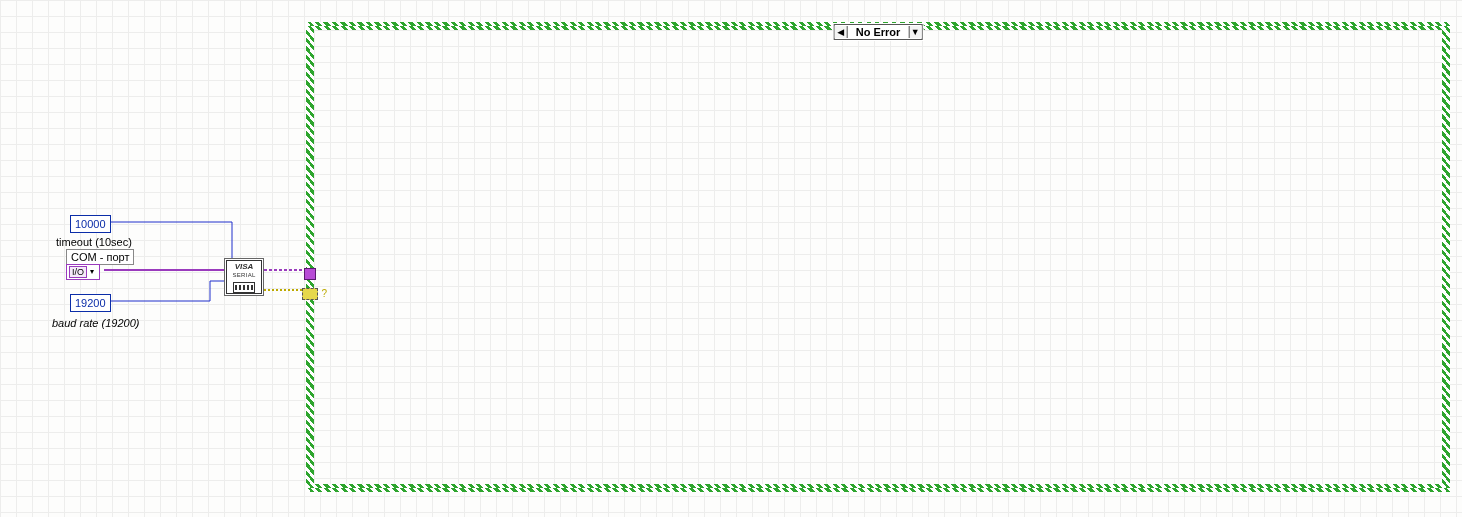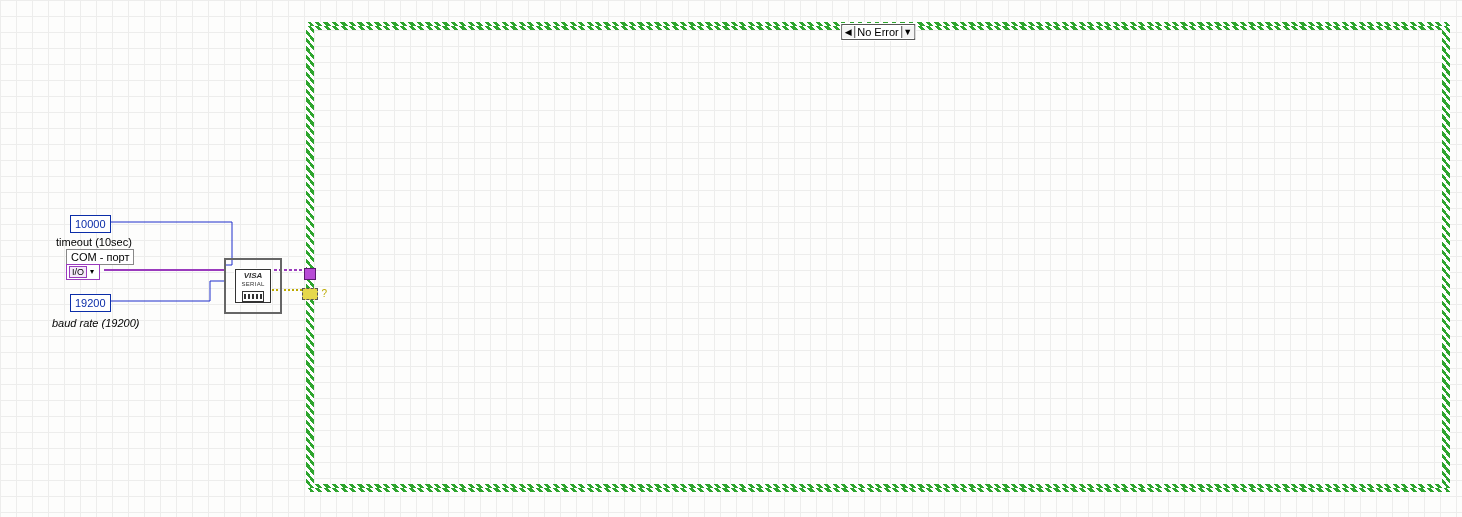--- a/index.html
+++ b/index.html
@@ -62,22 +62,23 @@
     border-left: 1px solid #555;
     border-right: 1px solid #555;
     cursor: pointer;
     font-size: 9px;
     line-height: 12px;
     user-select: none;
   }
   .case-selector .arrow:first-child { border-left: none; }
   .case-selector .arrow:last-child  { border-right: none; }
   .case-selector .label {
-    padding: 0 2px;
+    padding: 0 8px;
     white-space: nowrap;
+    font-weight: bold;
   }
 
   
   .tunnel {
     position: absolute;
     width: 10px;
     height: 10px;
     background: #b84bd6;
     border: 1px solid #5a1a6e;
     z-index: 15;
@@ -178,21 +179,21 @@
     justify-content: center;
   }
   .visa-node .port-icon span {
     display: inline-block;
     width: 2px; height: 5px;
     background: #333;
     margin: 0 1px;
   }
   .visa-node-wrap {
     border: 2px double #666;
-    padding: 9px;
+    padding: 0;
   }
 </style>
 </head>
 <body>
 
 <div class="canvas">
 
   <svg class="wirelayer">
 
     <path class="wire-blue" d="M108 222 H232 V265 H224"></path>

